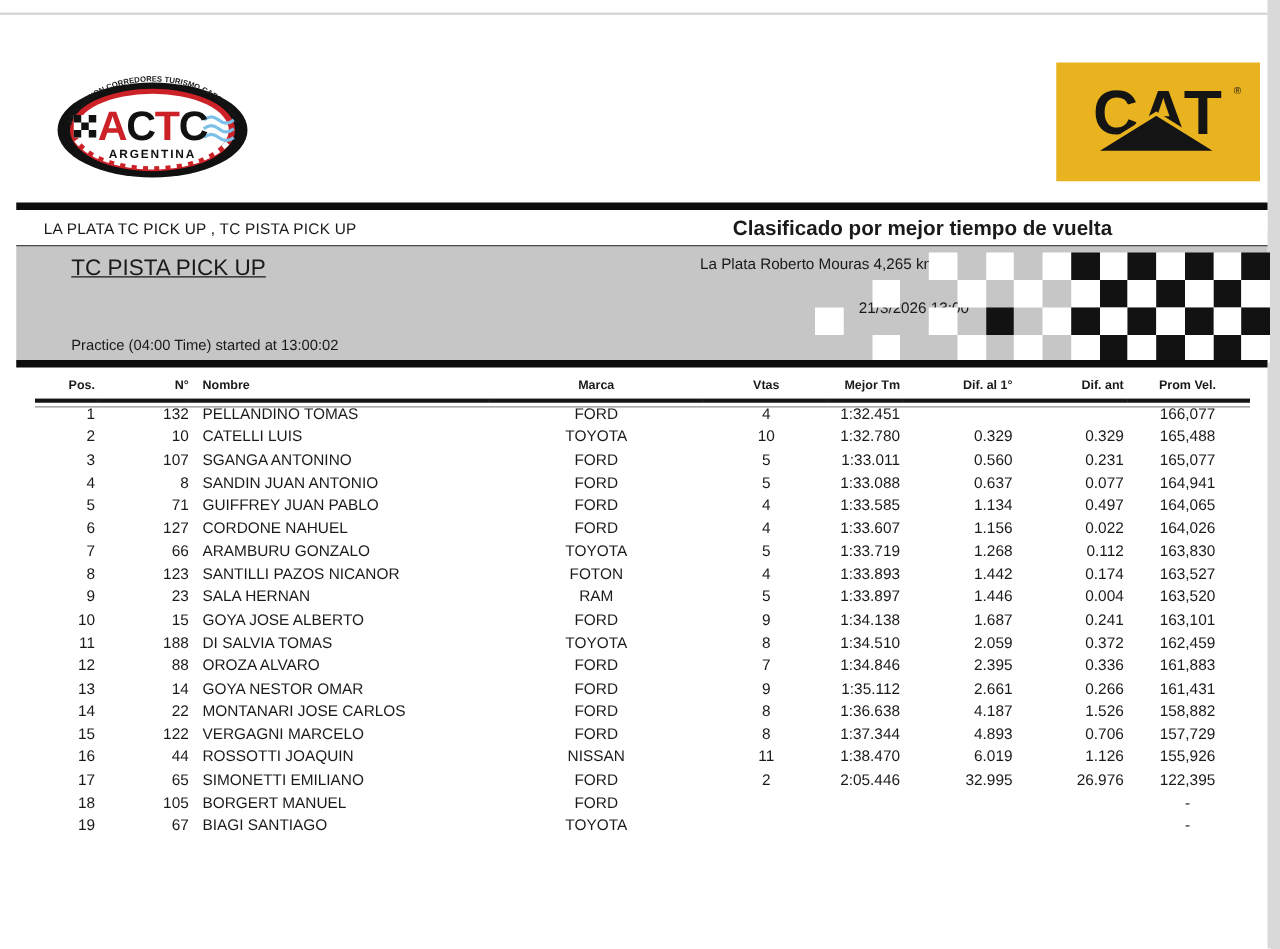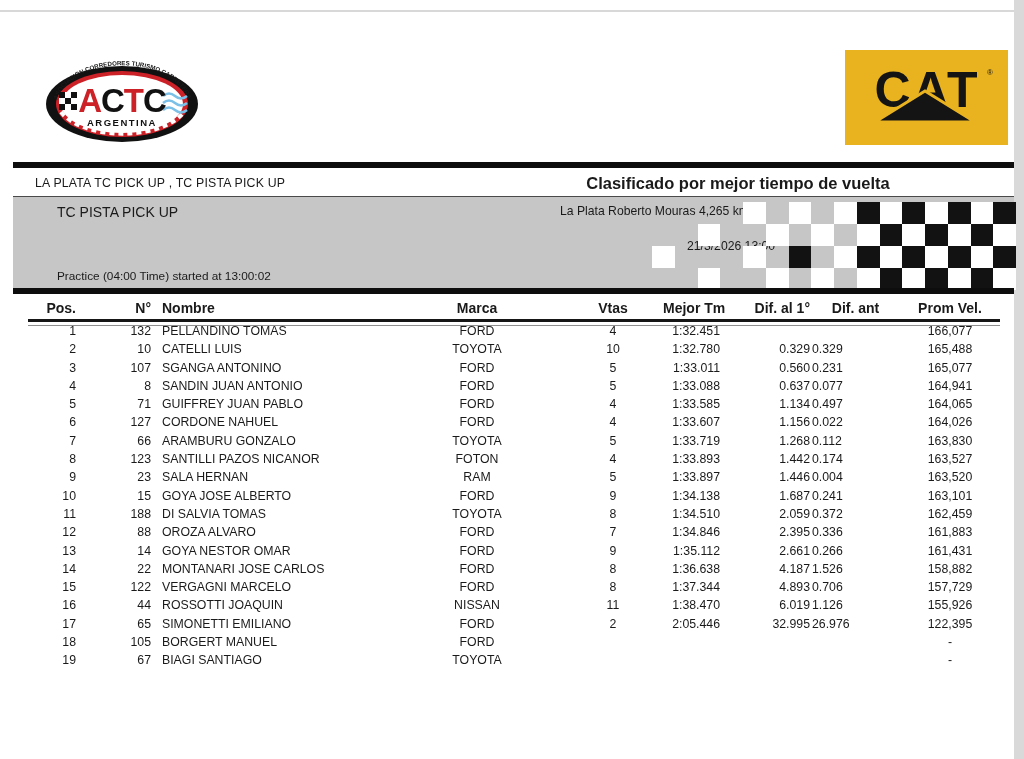--- a/index.html
+++ b/index.html
@@ -11,45 +11,45 @@
 
   .actc-logo{position:absolute;left:45px;top:52px;width:155px;height:92px;}
   .cat-logo{position:absolute;left:845px;top:50px;width:163px;height:95px;background:var(--cat-yellow,#e9b320);}
 
   .top-bar{position:absolute;left:13px;top:162px;width:1001px;height:6px;background:#0d0d0d;}
   .header-row{position:absolute;left:13px;top:168px;width:1001px;height:16px;background:#fff;}
   .left-title{position:absolute;left:22px;top:0;height:28px;line-height:30px;font-size:12.3px;letter-spacing:.2px;white-space:nowrap;}
   .main-title{position:absolute;left:380px;top:0;width:690px;height:28px;line-height:30px;text-align:center;font-size:16.5px;font-weight:bold;white-space:nowrap;}
 
   .info-box{position:absolute;left:13px;top:196px;width:1001px;height:92px;background:var(--box-gray,#c6c6c6);border-top:1px solid #4a4a4a;box-sizing:border-box;}
-  .info-box .category{position:absolute;left:44px;top:7px;font-size:14px;white-space:nowrap;}
+  .info-box .category{position:absolute;left:44px;top:7px;font-size:18px;white-space:nowrap;text-decoration:underline;}
   .info-box .session{position:absolute;left:44px;top:40px;font-size:12.4px;white-space:nowrap;}
   .info-box .practice{position:absolute;left:44px;top:72px;font-size:11.8px;white-space:nowrap;}
   .info-box .circuit{position:absolute;left:547px;top:7px;font-size:12.2px;white-space:nowrap;}
   .info-box .datetime{position:absolute;left:674px;top:42px;font-size:12.2px;white-space:nowrap;}
   .checker{position:absolute;left:639px;top:5px;width:364px;height:88px;}
   .chk{position:absolute;width:22.8px;height:22px;}
   .chk-w{background:#ffffff;}
   .chk-k{background:#121212;}
 
   .mid-bar{position:absolute;left:13px;top:288px;width:1001px;height:6px;background:#0d0d0d;}
 
   .results{position:absolute;left:28px;top:297px;width:972px;}
   .results table{border-collapse:collapse;table-layout:fixed;width:972px;}
-  .results th{height:22px;font-size:14px;font-weight:bold;padding:0;border-bottom:3px solid #161616;white-space:nowrap;}
+  .results th{height:22px;font-size:10px;font-weight:bold;padding:0;border-bottom:3px solid #161616;white-space:nowrap;}
   .results td{height:18.3px;line-height:18.3px;font-size:12.3px;padding:0;white-space:nowrap;overflow:hidden;}
   .header-underline{position:absolute;left:0;top:28px;width:972px;height:1px;background:#8f8f8f;}
   .c-pos{text-align:right;padding-right:2px !important;}
   .c-num{text-align:right;}
   .c-nom{text-align:left;padding-left:11px !important;}
   .c-mar{text-align:center;}
   .c-vta{text-align:center;}
   .c-mej{text-align:right;padding-right:3px !important;}
   .c-dif1{text-align:right;padding-right:2px !important;}
-  .c-dif2{padding-right:3px !important;}
+  .c-dif2{text-align:right;padding-right:3px !important;}
   .c-prom{text-align:center;padding-right:2px !important;}
 </style>
 </head>
 <body>
 
 <div id="page">
 
   <div class="scan-strip"></div>
   <div class="scan-line"></div>
 

